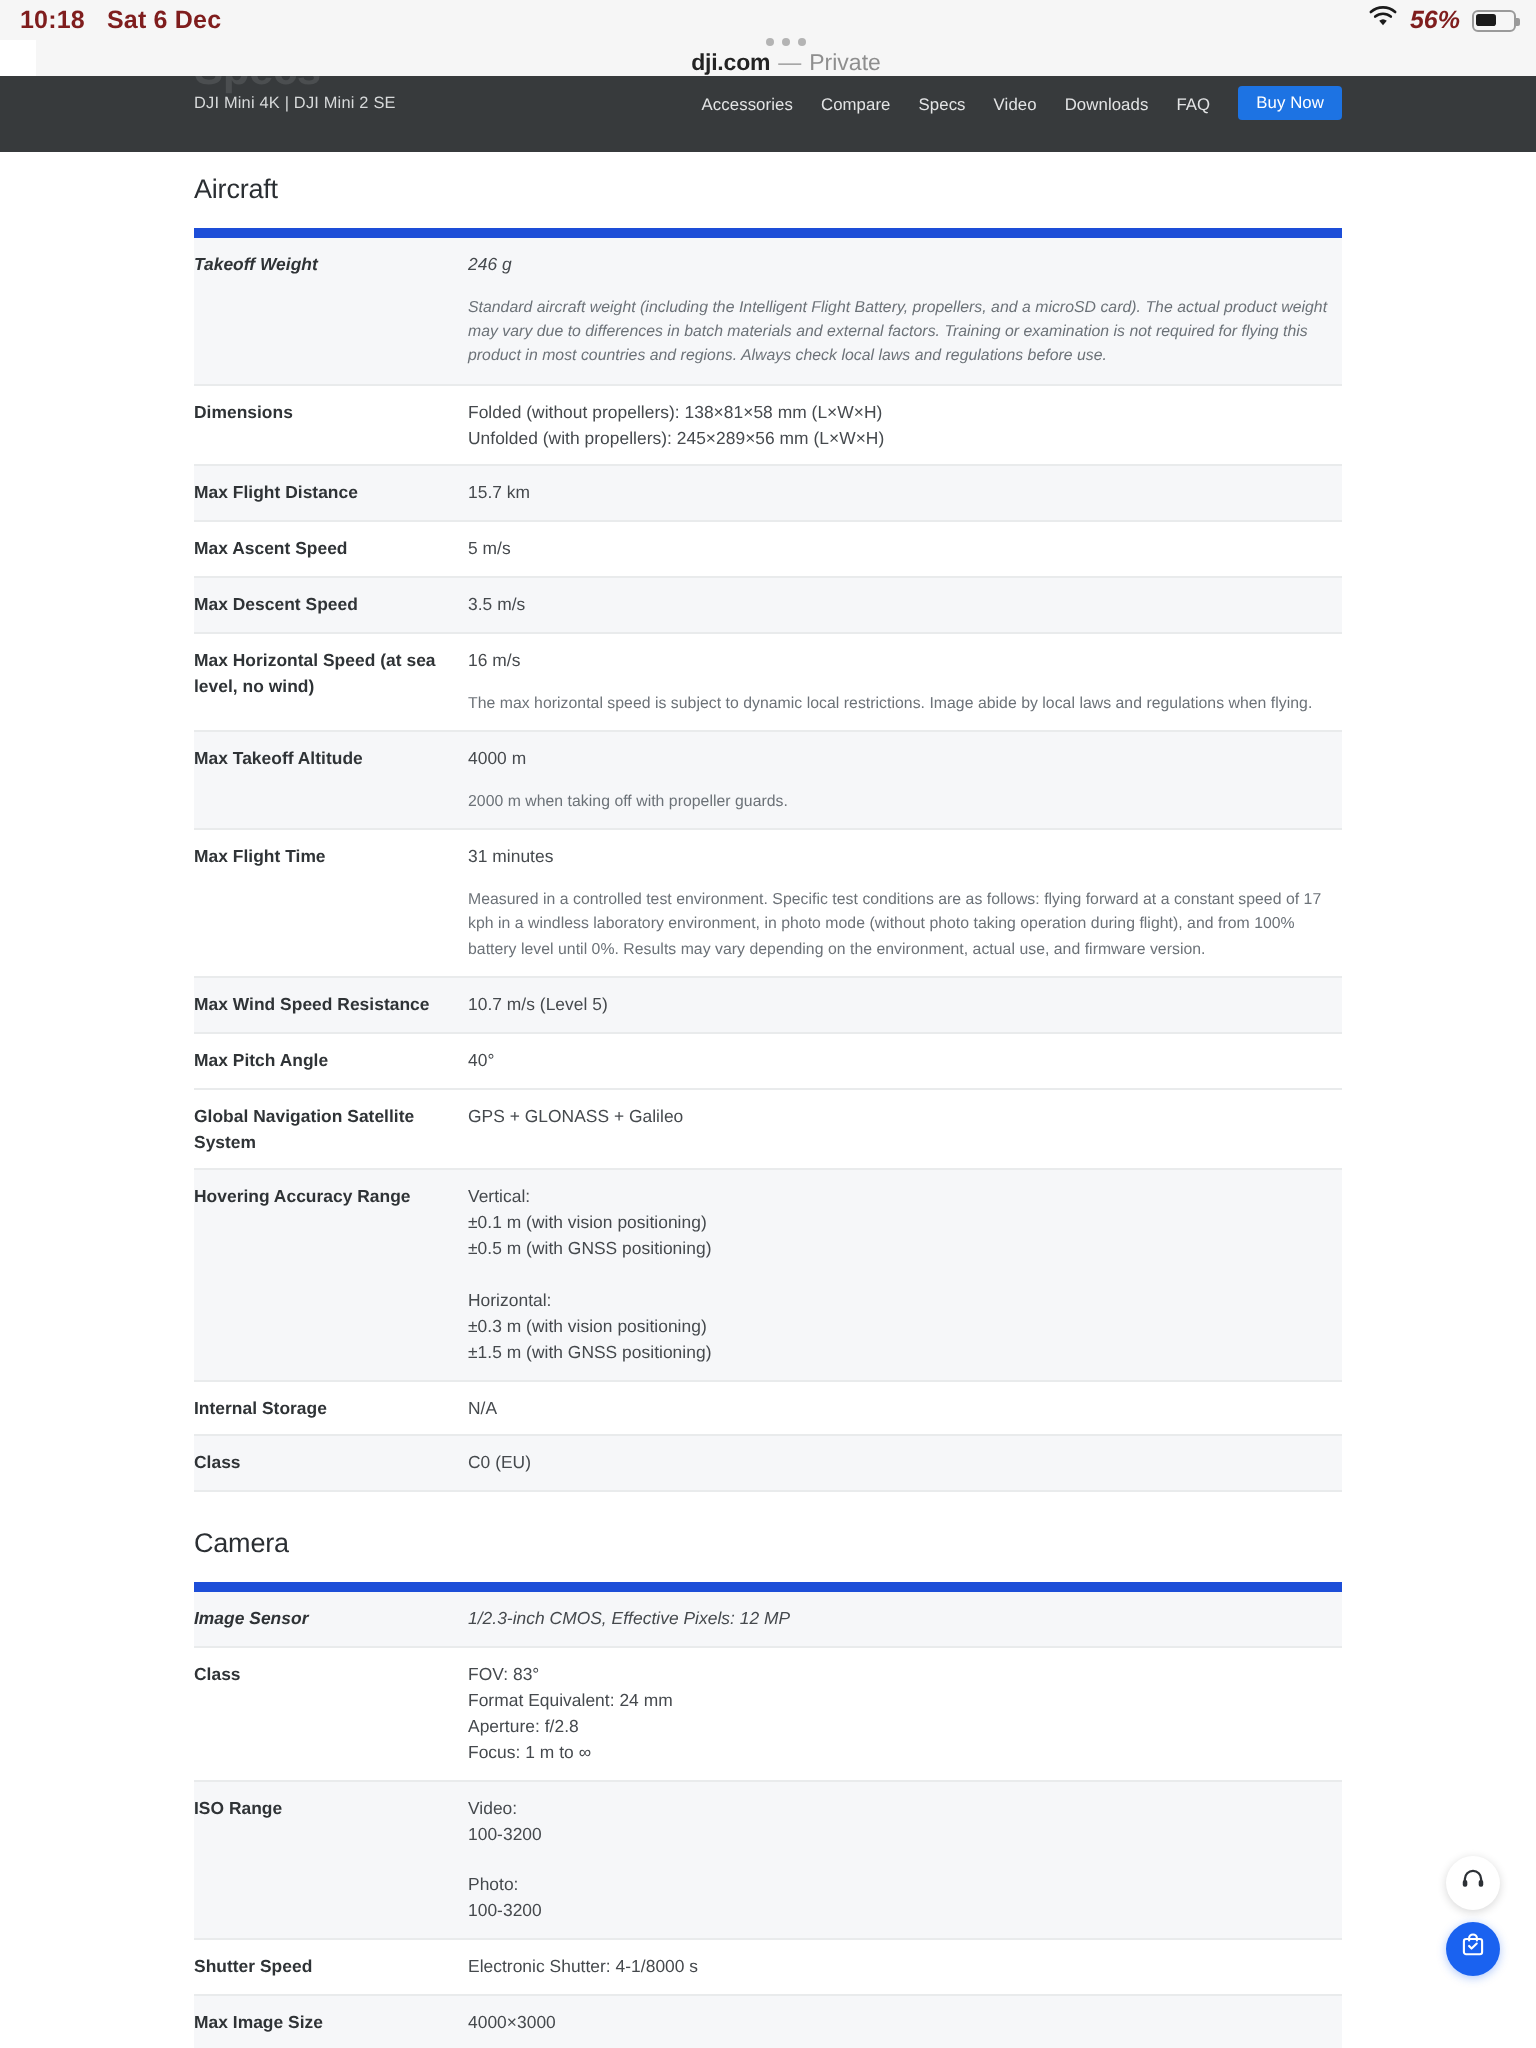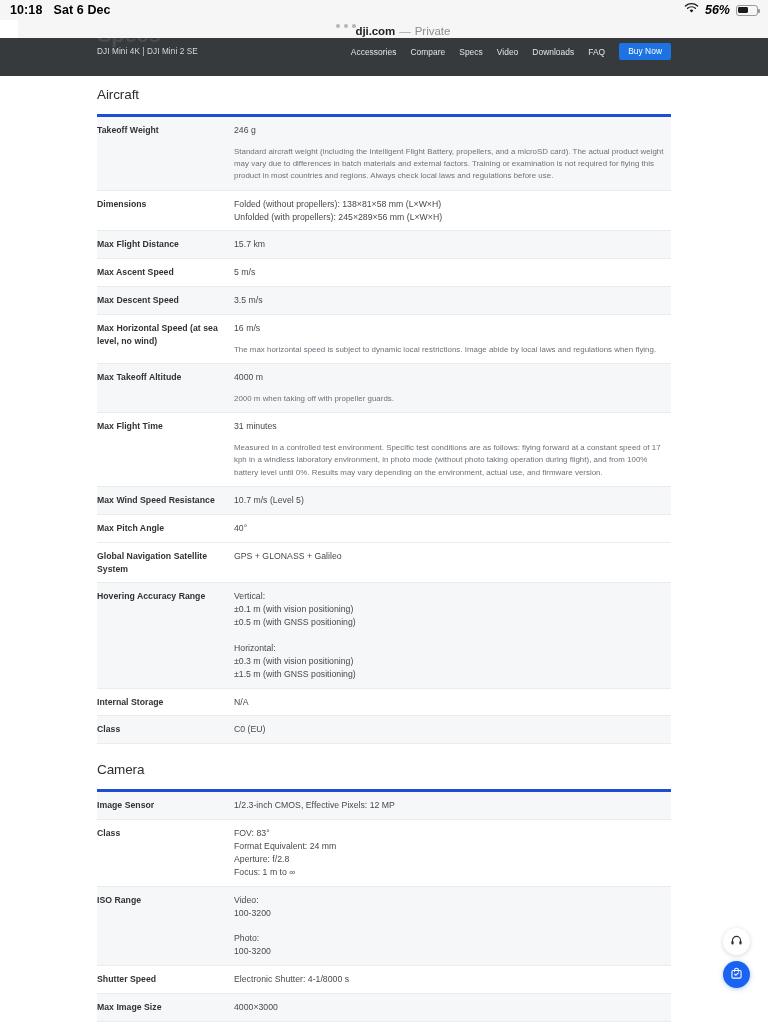--- a/index.html
+++ b/index.html
@@ -15,21 +15,21 @@
 
   
   .statusbar {
     height: 20px;
     background: #f6f6f6;
     display: flex;
     align-items: center;
     padding: 0 10px 0 10px;
     font-size: 12.5px;
     font-weight: 600;
-    color: #000000;
+    color: #7f1d1d;
     position: relative;
   }
   .sb-left { display: flex; align-items: baseline; gap: 11px; }
   .sb-time { letter-spacing: .1px; }
   .sb-date { letter-spacing: .1px; }
   .sb-right {
     margin-left: auto;
     display: flex;
     align-items: center;
     gap: 6px;
@@ -54,23 +54,23 @@
     border-radius: 0 1px 1px 0;
   }
   .batt-fill { height: 100%; width: 56%; background: #1b1b1b; border-radius: 1.4px; }
 
   
   .browserbar {
     height: 18px;
     background: #f6f6f6;
     position: relative;
     display: flex;
-    flex-direction: row;
-    align-items: center;
-    justify-content: center;
+    flex-direction: column;
+    align-items: center;
+    justify-content: flex-end;
     margin-left: 18px;
   }
   .tabdots {
     display: flex; gap: 4px;
     margin-top: -6px;
   }
   .tabdots span {
     width: 4px; height: 4px; border-radius: 50%;
     background: #b4b4b4;
   }
@@ -152,21 +152,21 @@
   }
   .sec-aircraft { padding-top: 11px; padding-bottom: 12px; }
   .sec-camera   { padding-top: 18px; padding-bottom: 12px; }
 
   table.spec {
     width: 574px;
     border-collapse: collapse;
     table-layout: fixed;
   }
   table.spec tr { border-bottom: 1px solid #e9ebec; }
-  table.spec tr:first-child { border-top: 3px solid #1d4ed8; }
+  table.spec tr:first-child { border-top: 5px solid #1d4ed8; font-style: italic; }
   table.spec tr.alt { background: #f6f7f9; }
 
   table.spec td {
     vertical-align: top;
     padding: 7px 0 7px 0;
   }
   td.k {
     width: 137px;
     padding-left: 13px;
     padding-right: 10px;

